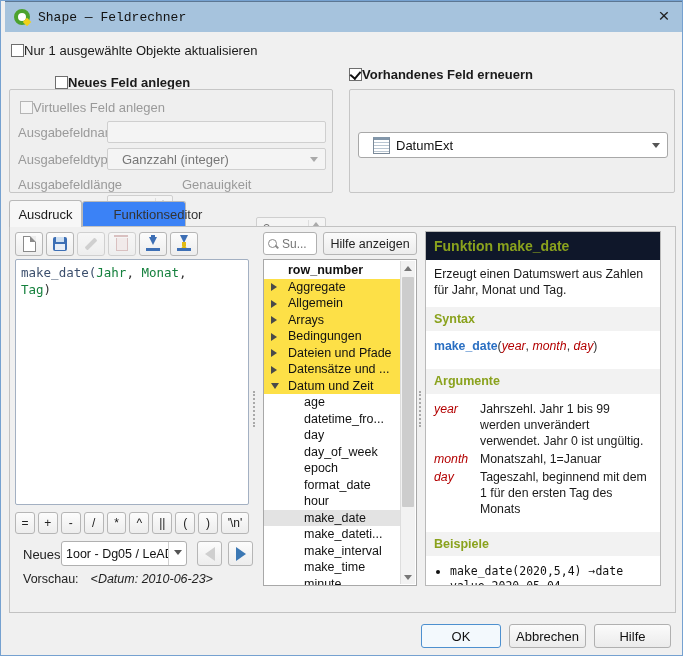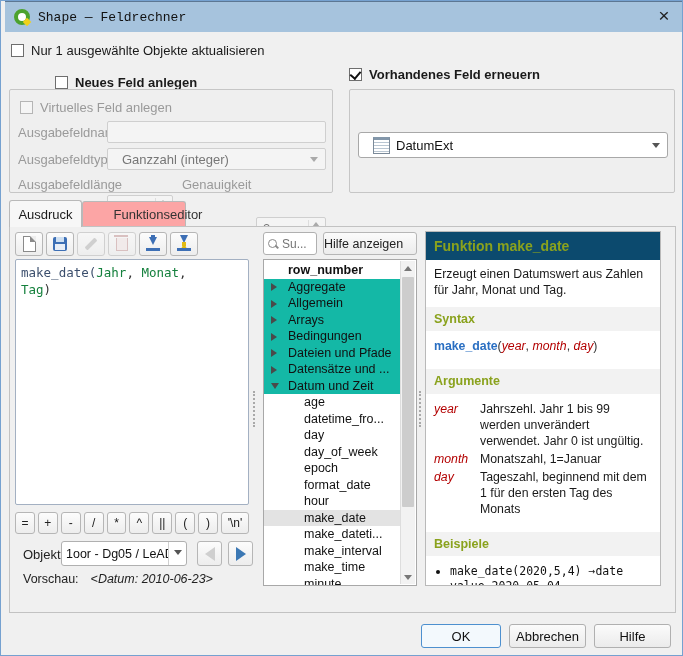--- a/index.html
+++ b/index.html
@@ -8,37 +8,37 @@
   
   #titlebar{left:4px;top:0;width:100%;height:30px;background:#a6c3dd;border-top:1px solid #5c7793;display:flex;align-items:center;font-family:Liberation Mono, monospace;}
   #qgis-logo{width:16px;height:16px;margin:0 8px 0 9px;border-radius:50%;border:4px solid #4ca22e;box-sizing:border-box;position:relative;background:#fff;}
   #qgis-logo::after{content:"";position:absolute;right:-4px;bottom:-4px;width:6px;height:6px;background:#f0d11a;transform:rotate(45deg);}
   #title-text{font-size:13px;color:#111;}
   #close-btn{position:absolute;right:0;top:0;width:44px;height:30px;display:flex;align-items:center;justify-content:center;font-size:19px;color:#222;}
   
   .cb{width:13px;height:13px;background:#fff;border:1px solid #6e6e6e;box-sizing:border-box;display:inline-block;position:relative;flex:0 0 13px;}
   .cb.checked::after{content:"";position:absolute;left:2px;top:0px;width:5px;height:8px;border:solid #111;border-width:0 2px 2px 0;transform:rotate(40deg);}
   .cb.disabled{border-color:#b5b5b5;background:#f5f5f5;}
-  .cbrow{display:flex;align-items:center;gap:7px;}
+  .cbrow{display:flex;align-items:center;}
   .bold{font-weight:bold;}
   .gray{color:#9a9a9a;}
   
   .frame{border:1px solid #c6c6c6;border-radius:2px;background:#efefef;box-sizing:border-box;}
   .field-label{font-size:13px;color:#9a9a9a;}
   .tinput{background:#f4f4f4;border:1px solid #cfcfcf;border-radius:2px;box-sizing:border-box;font-size:13px;color:#8a8a8a;padding:0 5px;font-family:"Liberation Sans",sans-serif;}
   .spin{position:relative;background:#f4f4f4;border:1px solid #cfcfcf;border-radius:2px;box-sizing:border-box;color:#777;display:flex;align-items:center;padding-left:6px;}
   .spin-arrows{position:absolute;right:2px;top:2px;bottom:2px;width:14px;display:flex;flex-direction:column;justify-content:space-between;align-items:center;border-left:1px solid #ddd;}
   .tri-up{width:0;height:0;border-left:4px solid transparent;border-right:4px solid transparent;border-bottom:5px solid #aaa;margin-top:2px;}
   .tri-dn{width:0;height:0;border-left:4px solid transparent;border-right:4px solid transparent;border-top:5px solid #aaa;margin-bottom:2px;}
   .combo{position:relative;background:#f4f4f4;border:1px solid #cfcfcf;border-radius:2px;box-sizing:border-box;display:flex;align-items:center;padding:0 14px;color:#777;}
   .combo .tri-dn{position:absolute;right:7px;top:50%;margin-top:-2px;}
   
   .tab{position:absolute;top:200px;height:25px;box-sizing:border-box;border:1px solid #b9b9b9;border-bottom:none;border-radius:3px 3px 0 0;display:flex;align-items:center;justify-content:center;font-size:13px;}
   .tab.active{background:#f7f7f7;z-index:3;height:27px;top:199px;}
-  .tab.inactive{background:#fca5a5;color:#333;padding-left:48px;}
+  .tab.inactive{background:#3b82f6;color:#333;padding-left:48px;}
   #pane{left:8px;top:225px;width:667px;height:387px;border:1px solid #c2c2c2;background:#f0f0f0;box-sizing:border-box;}
   
   #expr-toolbar{left:14px;top:231px;display:flex;gap:3px;}
   .tool-btn{width:28px;height:24px;border:1px solid #b6b6b6;border-radius:3px;background:linear-gradient(#fcfcfc,#ededed);display:flex;align-items:center;justify-content:center;box-sizing:border-box;}
   .tool-btn.disabled{opacity:.55;}
   .ic-page{width:11px;height:14px;background:#fff;border:1px solid #8a8a8a;position:relative;}
   .ic-page::after{content:"";position:absolute;right:-1px;top:-1px;border:3px solid;border-color:#ededed #ededed #8a8a8a #8a8a8a;}
   .ic-save{width:14px;height:14px;background:#3d6fb5;border-radius:2px;position:relative;}
   .ic-save::before{content:"";position:absolute;left:3px;top:0;width:8px;height:5px;background:#cfe0f2;}
   .ic-save::after{content:"";position:absolute;left:2px;bottom:1px;width:10px;height:6px;background:#e8eef7;}
@@ -68,36 +68,36 @@
   .nav-btn{width:25px;height:25px;border:1px solid #b6b6b6;border-radius:3px;background:linear-gradient(#fcfcfc,#ededed);display:flex;align-items:center;justify-content:center;box-sizing:border-box;}
   .tri-left{width:0;height:0;border-top:7px solid transparent;border-bottom:7px solid transparent;border-right:10px solid #cfcfcf;}
   .tri-right{width:0;height:0;border-top:7px solid transparent;border-bottom:7px solid transparent;border-left:10px solid #3c78b4;}
   #preview-row{left:22px;top:571px;font-size:12.5px;color:#222;}
   #preview-row .pv{font-style:italic;margin-left:12px;}
   
   #search-box{left:262px;top:231px;width:54px;height:23px;background:#fff;border:1px solid #b0b0b0;border-radius:3px;box-sizing:border-box;display:flex;align-items:center;padding:0 4px;gap:3px;}
   #search-box input{border:none;outline:none;width:100%;font-size:12px;font-family:"Liberation Sans",sans-serif;background:transparent;color:#333;}
   .ic-mag{width:7px;height:7px;border:1.5px solid #8a8a8a;border-radius:50%;position:relative;flex:0 0 auto;}
   .ic-mag::after{content:"";position:absolute;left:6px;top:6px;width:4px;height:1.5px;background:#8a8a8a;transform:rotate(45deg);}
-  #help-toggle-btn{left:322px;top:231px;width:94px;height:23px;border:1px solid #b6b6b6;border-radius:3px;background:linear-gradient(#fbfbfb,#ececec);display:flex;align-items:center;font-size:12.5px;color:#222;box-sizing:border-box;}
+  #help-toggle-btn{left:322px;top:231px;width:94px;height:23px;border:1px solid #b6b6b6;border-radius:3px;background:linear-gradient(#fbfbfb,#ececec);display:flex;align-items:center;justify-content:center;font-size:12.5px;color:#222;box-sizing:border-box;}
   #fn-list{left:262px;top:258px;width:154px;height:327px;background:#fff;border:1px solid #a8a8a8;box-sizing:border-box;overflow:hidden;}
   #fn-rows{position:absolute;left:0;top:2px;right:15px;}
   .fl-row{height:16.5px;line-height:16.5px;font-size:12.5px;white-space:nowrap;overflow:hidden;padding-left:24px;position:relative;color:#111;}
-  .fl-row.group{background:#14b8a6;}
+  .fl-row.group{background:#fde047;}
   .fl-row.child{padding-left:40px;}
   .fl-row.sel{background:#e3e3e3;}
   .fl-row .tri{position:absolute;left:7px;top:4.5px;width:0;height:0;}
   .tri-r{border-top:4px solid transparent;border-bottom:4px solid transparent;border-left:6px solid #4a4a4a;}
   .tri-d{border-left:4px solid transparent;border-right:4px solid transparent;border-top:6px solid #4a4a4a;margin-top:1px;}
   #fn-scroll{position:absolute;right:1px;top:1px;bottom:1px;width:14px;background:#f2f2f2;border-left:1px solid #ddd;}
   .sb-btn{position:absolute;left:0;width:14px;height:14px;display:flex;align-items:center;justify-content:center;}
   .sb-thumb{position:absolute;left:1px;width:12px;background:#cdcdcd;border-radius:1px;}
   
   #help-panel{left:424px;top:230px;width:236px;height:355px;background:#fff;border:1px solid #b9b9b9;box-sizing:border-box;overflow:hidden;font-size:12.3px;line-height:1.3;}
-  .hp-h1{background:#0c4a6e;color:#8aa21d;font-weight:bold;font-size:14px;padding:5px 8px;}
+  .hp-h1{background:#0f172a;color:#8aa21d;font-weight:bold;font-size:14px;padding:5px 8px;}
   .hp-h2{background:#f2f2f2;color:#8aa21d;font-weight:bold;font-size:12.5px;padding:4px 8px;margin-top:6px;}
   .hp-p{padding:7px 8px 2px 8px;color:#1a1a1a;}
   .hp-syntax{padding:8px;}
   .sx-fn{color:#2a6fc2;font-weight:bold;}
   .sx-arg{color:#b30000;font-style:italic;}
   .sx-plain{color:#333;}
   .hp-args{padding:8px;display:grid;grid-template-columns:46px 1fr;row-gap:2px;}
   .arg-name{color:#b30000;font-style:italic;}
   .arg-desc{color:#1a1a1a;}
   .hp-ex{padding:8px 8px 0 14px;margin:0;}
@@ -214,21 +214,21 @@
     <div class="op-btn">-</div>
     <div class="op-btn">/</div>
     <div class="op-btn">*</div>
     <div class="op-btn">^</div>
     <div class="op-btn">||</div>
     <div class="op-btn">(</div>
     <div class="op-btn">)</div>
     <div class="op-btn wide">'\n'</div>
   </div>
 
-  <span class="abs" id="objekt-label">Objekt</span>
+  <span class="abs" id="objekt-label">Neues</span>
   <div id="feature-combo" class="abs">
     <span class="val">1oor - Dg05 / LeAD01</span>
     <span class="dd">
         <span class="tri-dn" style="border-top-color:#555;"></span>
       </span>
   </div>
   <div class="abs nav-btn" style="left:196px;top:540px;">
       <span class="tri-left"></span>
     </div>
   <div class="abs nav-btn" style="left:227px;top:540px;">

